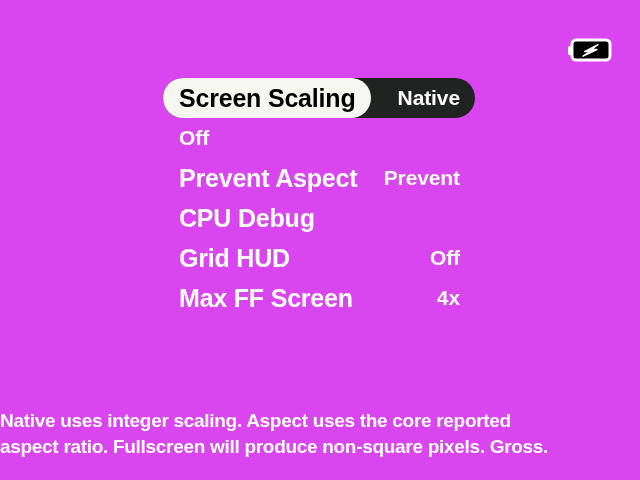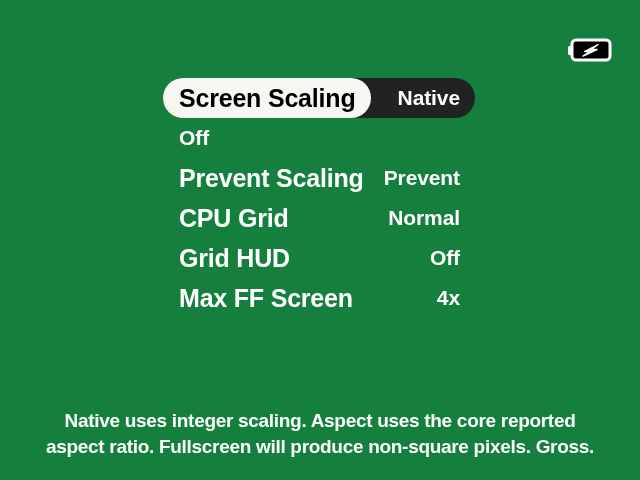--- a/index.html
+++ b/index.html
@@ -13,21 +13,21 @@
     height: 480px;
     overflow: hidden;
     font-family: "Liberation Sans", sans-serif;
     -webkit-font-smoothing: antialiased;
   }
 
   #screen {
     position: relative;
     width: 640px;
     height: 480px;
-    background: #15803d;
+    background: #d946ef;
   }
 
   
   #status-bar {
     position: absolute;
     top: 0;
     left: 0;
     width: 640px;
     height: 78px;
   }
@@ -101,21 +101,21 @@
   .menu-row.selected .row-label {
     color: #000000;
   }
 
   
   #footer {
     position: absolute;
     left: 0;
     top: 408px;
     width: 640px;
-    text-align: center;
+    text-align: left;
   }
   .footer-line {
     font-size: 19px;
     font-weight: bold;
     color: #ffffff;
     line-height: 26px;
     letter-spacing: -0.3px;
     white-space: nowrap;
   }
 </style>
@@ -147,28 +147,27 @@
     </div>
 
     <div class="menu-row">
       <div class="row-bg"></div>
       <span class="row-value">Off</span>
     </div>
 
 
     <div class="menu-row">
       <div class="row-bg"></div>
-      <span class="row-label">Prevent Scaling</span>
+      <span class="row-label">Prevent Aspect</span>
       <span class="row-value">Prevent</span>
     </div>
 
     <div class="menu-row">
       <div class="row-bg"></div>
-      <span class="row-label">CPU Grid</span>
-      <span class="row-value">Normal</span>
+      <span class="row-label">CPU Debug</span>
     </div>
 
     <div class="menu-row">
       <div class="row-bg"></div>
       <span class="row-label">Grid HUD</span>
       <span class="row-value">Off</span>
     </div>
 
     <div class="menu-row">
       <div class="row-bg"></div>

